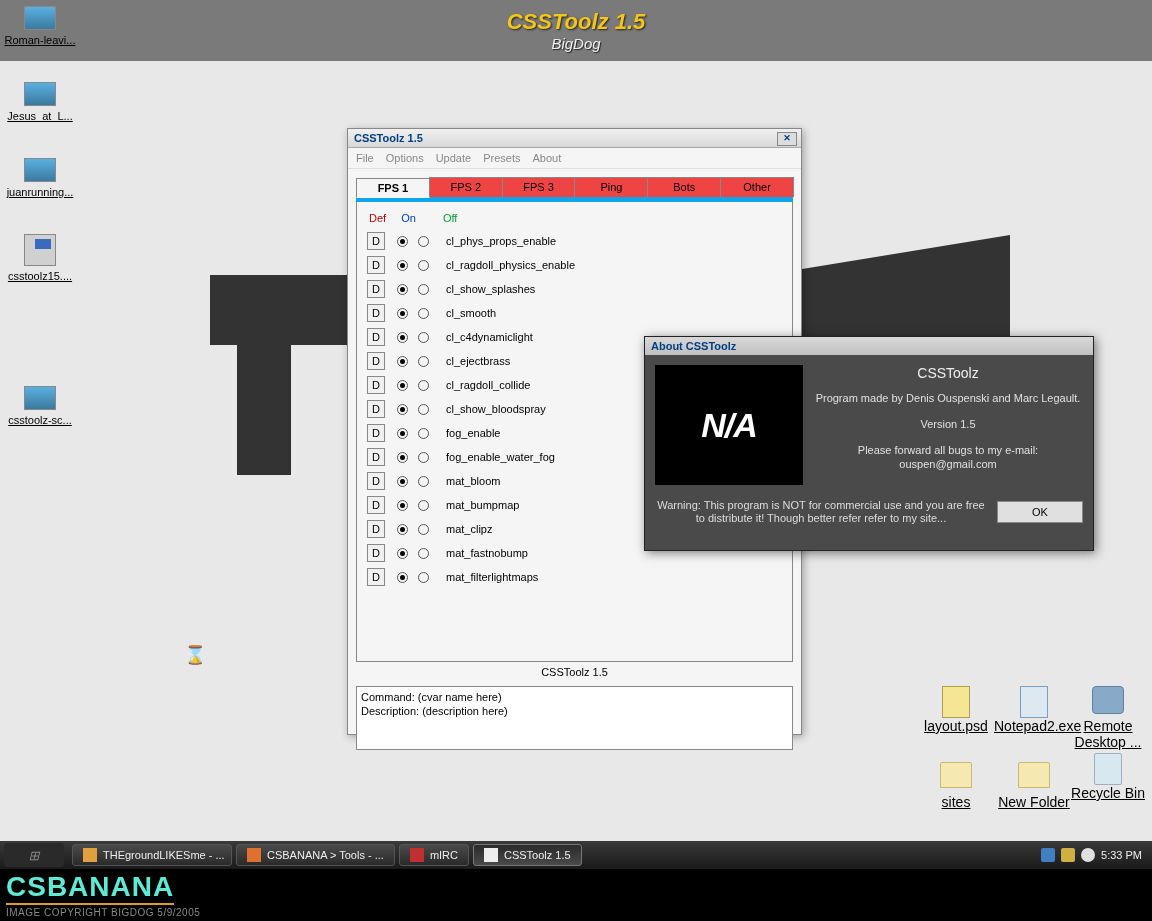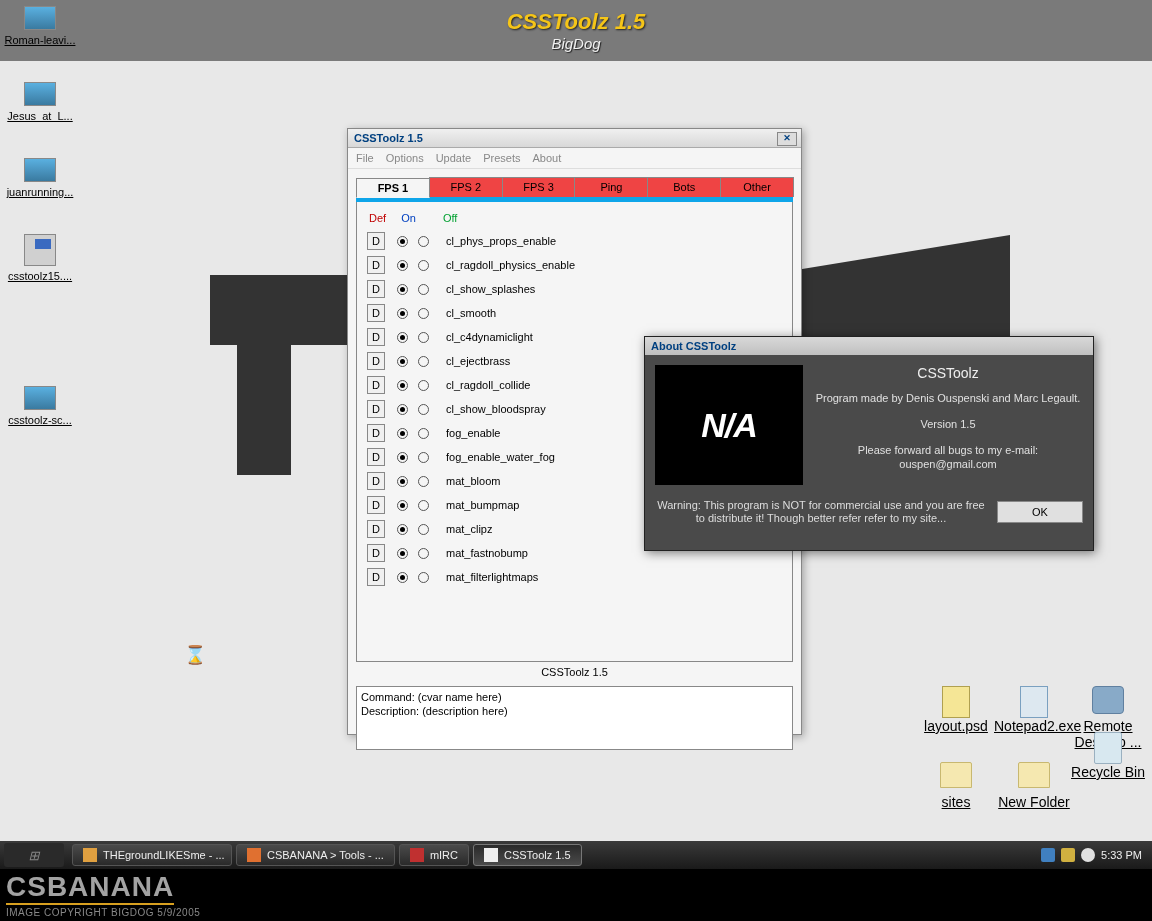--- a/index.html
+++ b/index.html
@@ -76,21 +76,21 @@
 .start { width:60px; height:24px; background:#2a2a2a; border-radius:3px; margin-right:8px; display:flex;align-items:center;justify-content:center; cursor:pointer; }
 .start span { color:#888; font-size:13px; font-style:italic; }
 .task { height:22px; padding:0 10px; background:linear-gradient(#4a4a4a,#2a2a2a); border:1px solid #555; border-radius:3px; margin-right:4px; color:#eee; display:flex;align-items:center;gap:6px; font-size:11px; cursor:pointer; max-width:160px; overflow:hidden; white-space:nowrap; }
 .task.active { background:linear-gradient(#2a2a2a,#4a4a4a); border-color:#777; }
 .task-icon { width:14px;height:14px; display:inline-block; flex-shrink:0; }
 .tray { margin-left:auto; display:flex;align-items:center;gap:6px;color:#eee; font-size:11px; padding-right:6px; }
 .tray-icon { width:14px;height:14px; border-radius:2px; }
 
 
 .banner { position:absolute; left:0; bottom:0; width:100%; height:52px; background:#000; padding:4px 6px; }
-.banner-logo { color:#a3a3a3; font-family: Arial, sans-serif; font-size:28px; font-weight:900; letter-spacing:1px; line-height:28px; border-bottom:2px solid #d8a020; display:inline-block; padding-bottom:2px; }
+.banner-logo { color:#5eead4; font-family: Arial, sans-serif; font-size:28px; font-weight:900; letter-spacing:1px; line-height:28px; border-bottom:2px solid #d8a020; display:inline-block; padding-bottom:2px; }
 .banner-copy { color:#888; font-size:10px; margin-top:2px; letter-spacing:0.5px; }
 </style>
 </head>
 <body>
 
 <div class="header-bar">
   <div class="header-title">CSSToolz 1.5</div>
   <div class="header-sub">BigDog</div>
 </div>
 
@@ -142,21 +142,21 @@
         <div class="folder" style="margin: 0px auto;"></div>
       </div>
       <label>sites</label>
     </div>
     <div class="ricon" style="left: 994px; top: 762px;">
       <div class="box">
         <div class="folder" style="margin: 0px auto;"></div>
       </div>
       <label>New Folder</label>
     </div>
-    <div class="ricon" style="left: 1068px; top: 732px;">
+    <div class="ricon" style="left: 1068px; top: 753px;">
       <div class="box">
         <div class="bin" style="margin: 0px auto;"></div>
       </div>
       <label>Recycle Bin</label>
     </div>
   </div>
 
 <div class="app">
   <div class="app-title">
     <span>CSSToolz 1.5</span>

